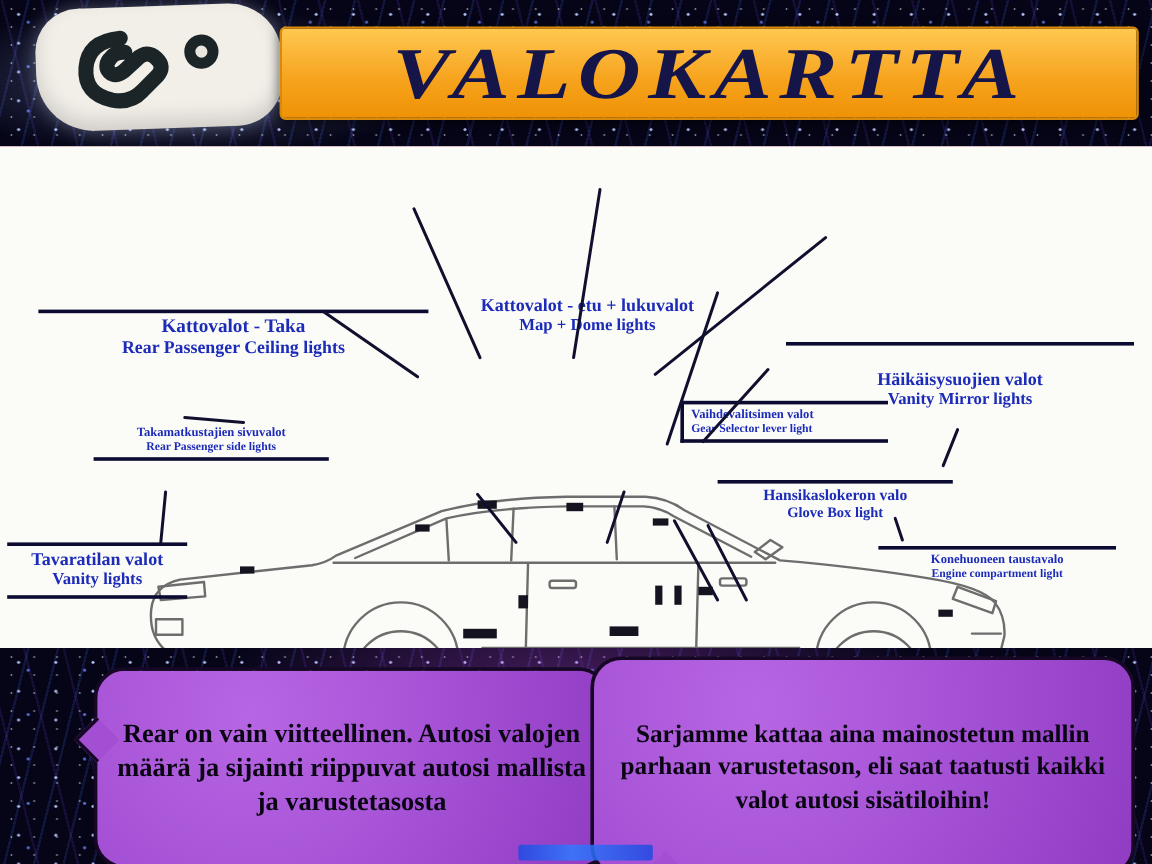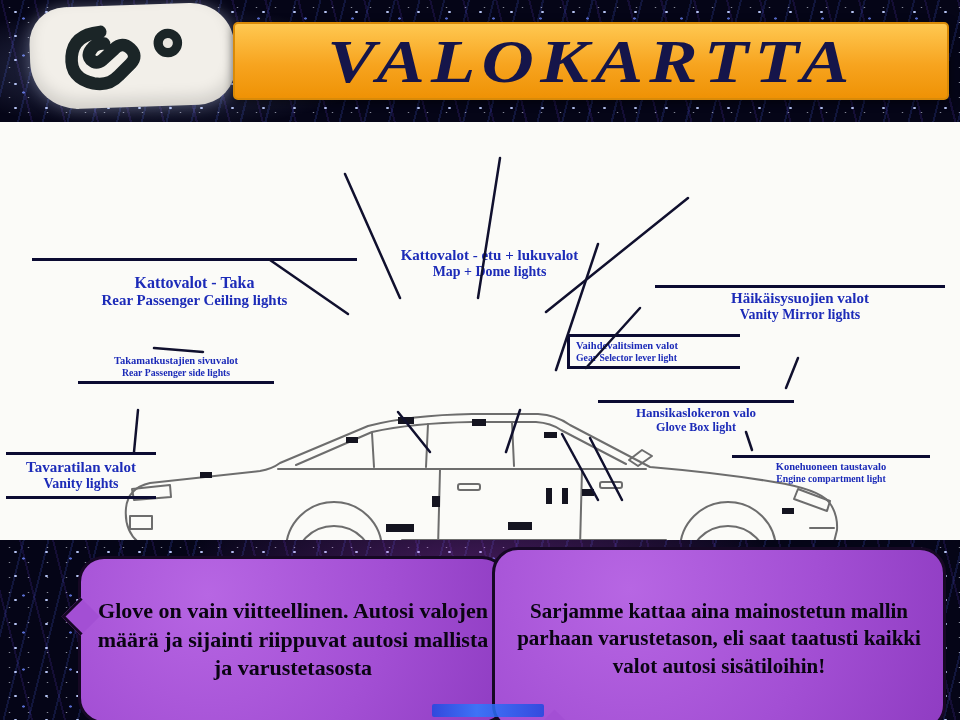--- a/index.html
+++ b/index.html
@@ -35,23 +35,23 @@
     display:flex;align-items:center;justify-content:center;}
 
   
   .panel{position:absolute;left:0;top:122px;width:960px;height:418px;background:#fbfbf8;}
   .car{position:absolute;left:110px;top:268px;width:760px;height:235px;}
   .leaders{position:absolute;left:0;top:122px;width:960px;height:418px;pointer-events:none;}
 
   
   .callout{position:absolute;color:#1c2bb8;font-weight:bold;text-align:center;line-height:1.14;}
   .callout .en{font-size:.93em;}
-  .co1{left:32px;top:136px;width:325px;font-size:16px;border-top:3px solid #0b0b32;padding-top:13px;}
+  .co1{left:32px;top:136px;width:325px;font-size:16px;border-top:3px solid #0b0b32;padding-top:3px;}
   .co2{left:352px;top:125px;width:275px;font-size:15px;}
-  .co3{left:655px;top:163px;width:290px;font-size:15px;border-top:3px solid #0b0b32;padding-top:2px;}
+  .co3{left:655px;top:163px;width:290px;font-size:15px;border-top:3px solid #0b0b32;padding-top:21px;}
   .co4{left:567px;top:212px;width:162px;font-size:10.5px;border:3px solid #0b0b32;border-right:none;
        padding:3px 2px 3px 6px;text-align:left;}
   .co5{left:78px;top:233px;width:196px;font-size:10.5px;border-bottom:3px solid #0b0b32;padding-bottom:3px;}
   .co6{left:598px;top:278px;width:196px;font-size:13px;border-top:3px solid #0b0b32;padding-top:3px;}
   .co7{left:6px;top:330px;width:150px;font-size:15px;border-top:3px solid #0b0b32;
        border-bottom:3px solid #0b0b32;padding:4px 0;}
   .co8{left:732px;top:333px;width:198px;font-size:10.5px;border-top:3px solid #0b0b32;padding-top:3px;}
   .co9{left:72px;top:452px;width:152px;font-size:10.5px;border-top:3px solid #0b0b32;padding-top:3px;}
   .co10{left:382px;top:450px;width:150px;font-size:17px;border-top:3px solid #0b0b32;padding-top:4px;}
   .co11{left:730px;top:448px;width:202px;font-size:8.5px;border-top:2px solid #0b0b32;padding-top:2px;}
@@ -211,21 +211,21 @@
       <line x1="752" y1="328" x2="746" y2="310"></line>
       <line x1="598" y1="378" x2="562" y2="312"></line>
       <line x1="622" y1="378" x2="590" y2="316"></line>
     </g>
   </svg>
 
   <div class="matrix bg-bottom"></div>
 
   <div class="bubble bubble-left">
     <span class="tail"></span>
-    <span>Glove on vain viitteellinen. Autosi valojen määrä ja sijainti riippuvat autosi mallista ja varustetasosta</span>
+    <span>Rear on vain viitteellinen. Autosi valojen määrä ja sijainti riippuvat autosi mallista ja varustetasosta</span>
   </div>
   <div class="bubble bubble-right">
     <span class="tail"></span>
     <span>Sarjamme kattaa aina mainostetun mallin parhaan varustetason, eli saat taatusti kaikki valot autosi sisätiloihin!</span>
   </div>
 
   <div class="watermark"></div>
 
 </div>
 

